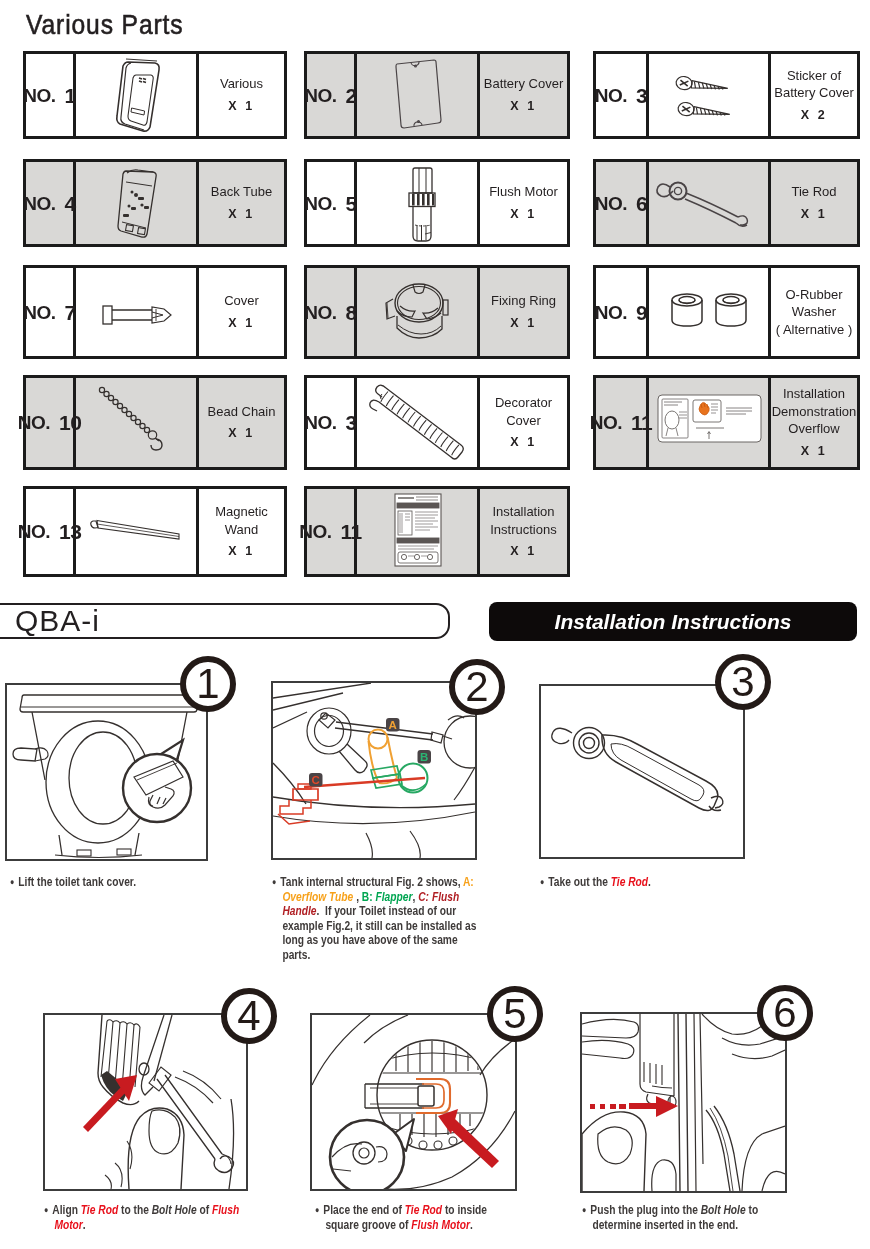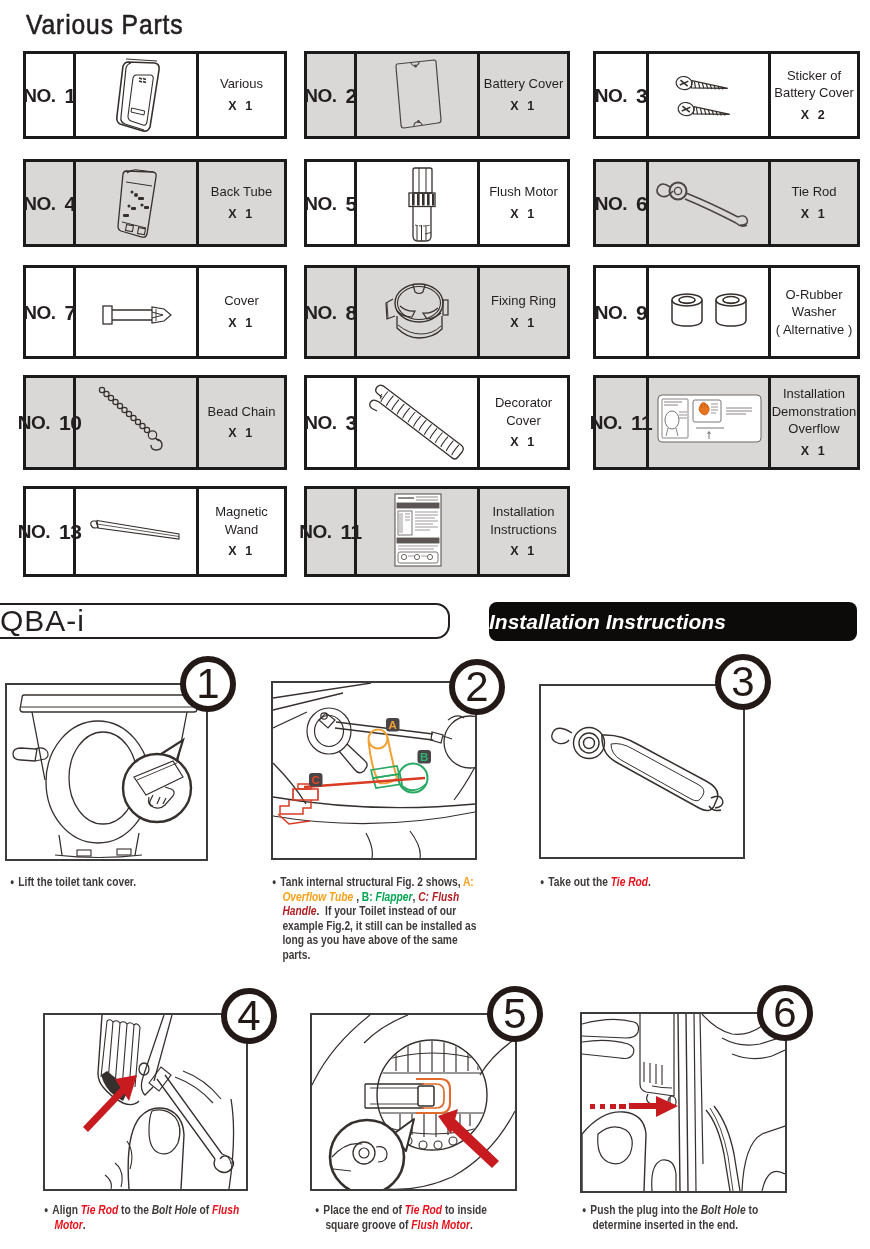--- a/index.html
+++ b/index.html
@@ -380,24 +380,24 @@
       </div>
     <div class="lab">
         <span>Installation</span>
         <span>Instructions</span>
         <span class="x">X 1</span>
       </div>
   </div>
 
   <div class="abs" style="left:-14px;top:603px;width:464px;height:36px;border:2px solid #231f20;
     border-radius:8px 14px 14px 8px;box-sizing:border-box;display:flex;align-items:center;">
-    <span style="font-size:30px;margin-left:12px;letter-spacing:1px;">QBA-i</span>
+    <span style="font-size:30px;margin-left:27px;letter-spacing:1px;">QBA-i</span>
   </div>
   <div class="abs" style="left:489px;top:602px;width:368px;height:39px;background:#0d0a0a;
-    border-radius:8px;display:flex;align-items:center;">
+    border-radius:8px;display:flex;align-items:center;justify-content:center;">
     <span style="color:#fff;font-size:21px;font-weight:bold;font-style:italic;">Installation Instructions</span>
   </div>
 
   <div class="frame" style="left:5px;top:683px;width:203px;height:178px;" id="st1">
       <svg width="199" height="174" viewBox="0 0 199 174" fill="none" stroke="#35302e" stroke-width="1.3">
     <path d="M17 10 Q15 10 15 13 L13 24 Q13 27 16 27 L187 27 Q190 27 190 24 L188 13 Q188 10 185 10 Z"></path>
     <path d="M14 22 L189 22" stroke-width="1"></path>
     <path d="M25 27 L38 95 M180 27 L168 90"></path>
     <path d="M14 63 q-8 0 -8 6 q0 6 8 6 l14 1 l2 -12 Z"></path>
     <path d="M28 64 q8 -3 12 2 q3 5 -2 8 l-10 2" stroke-width="1.1"></path>

